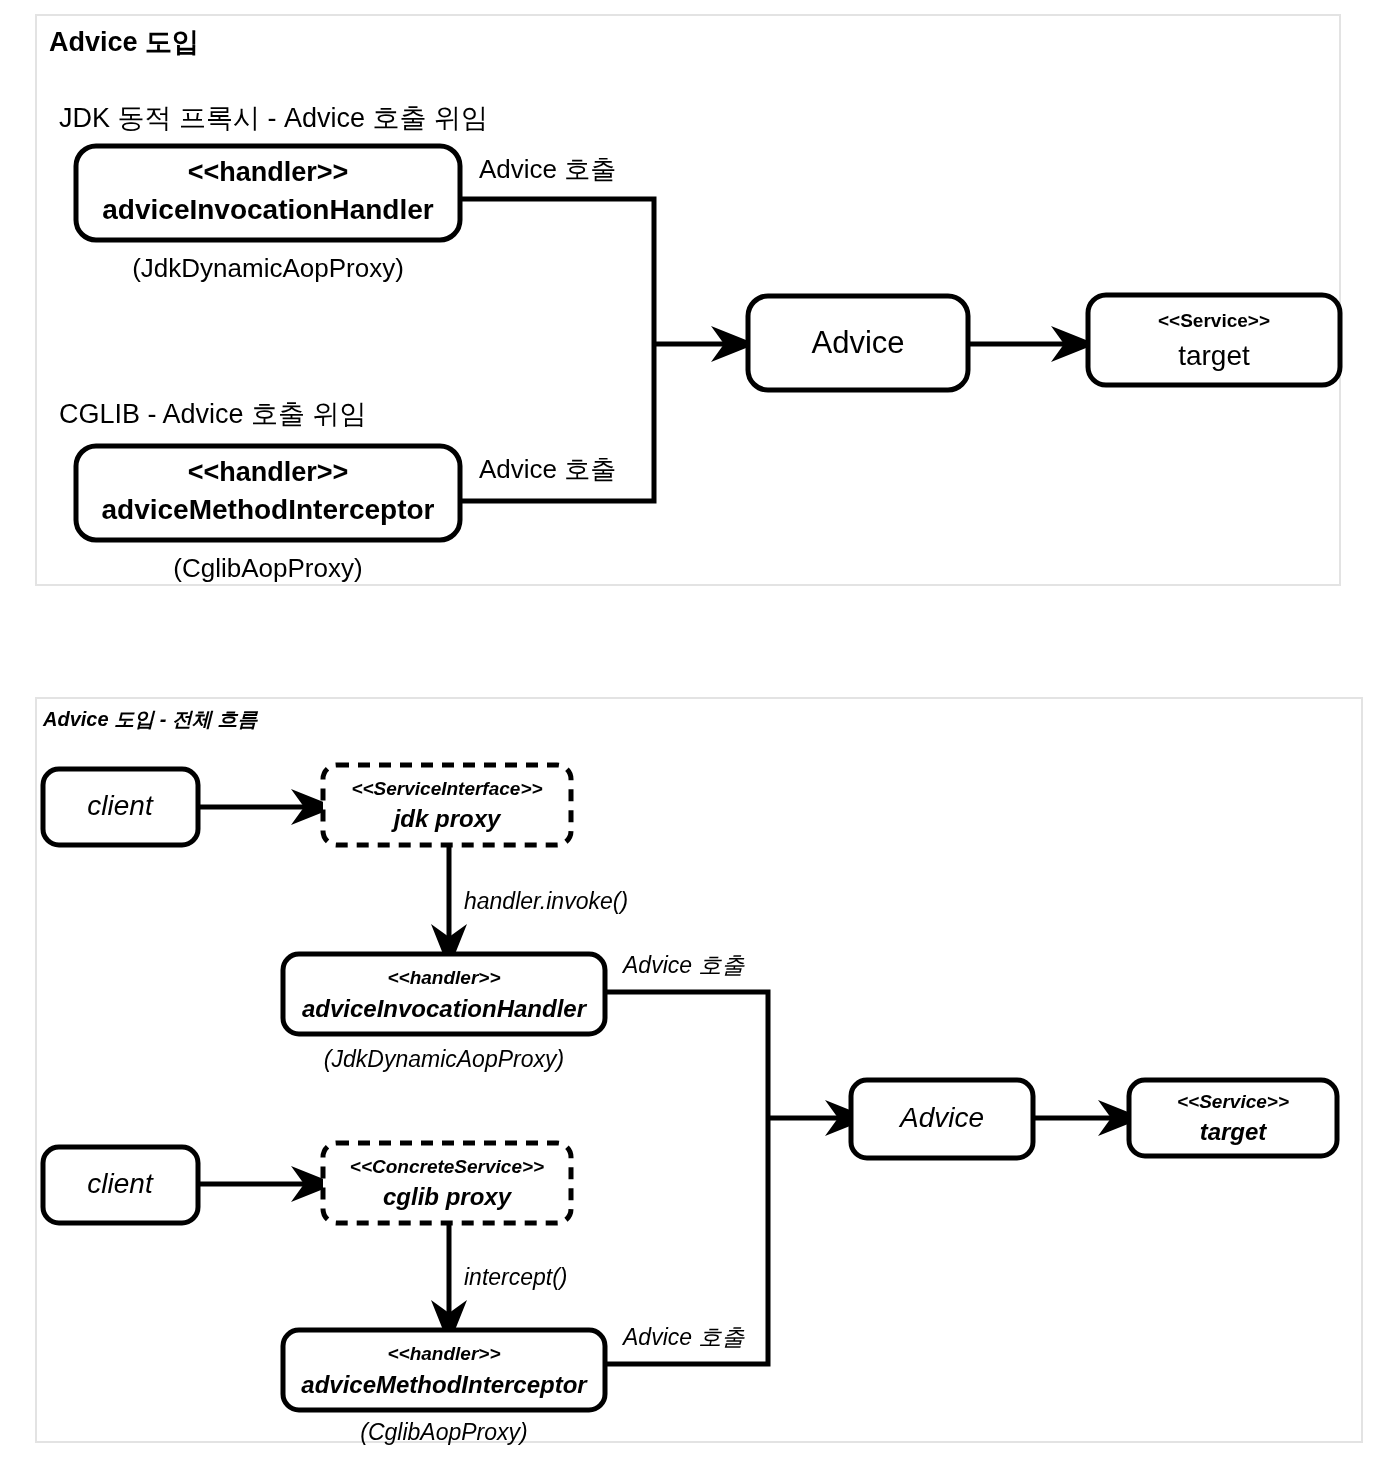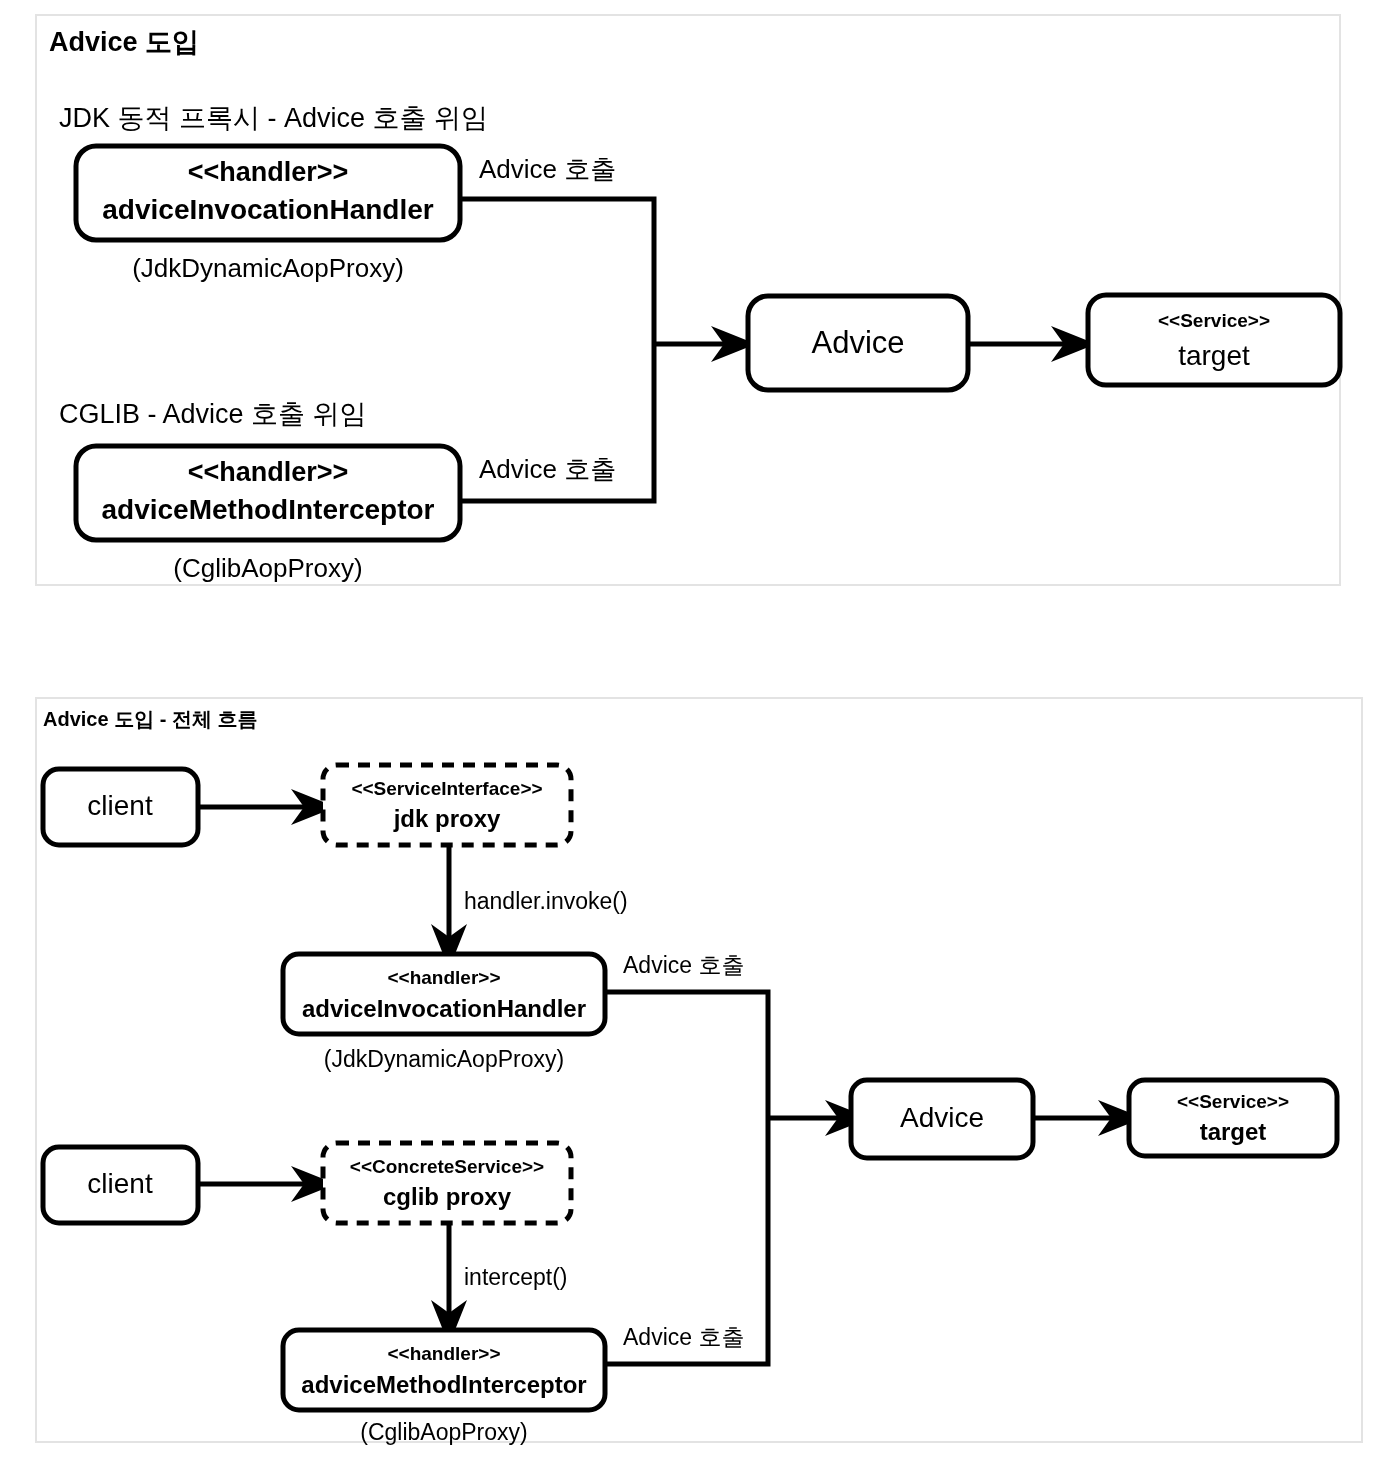--- a/index.html
+++ b/index.html
@@ -27,20 +27,21 @@
     left: 35px;
     top: 14px;
     width: 1306px;
     height: 572px;
   }
   #panel-2 {
     left: 35px;
     top: 697px;
     width: 1328px;
     height: 746px;
+    font-style: italic;
   }
   .panel-title {
     position: absolute;
     font-weight: bold;
     color: #000000;
     white-space: nowrap;
   }
   #panel-1-title {
     left: 12px;
     top: 8px;

